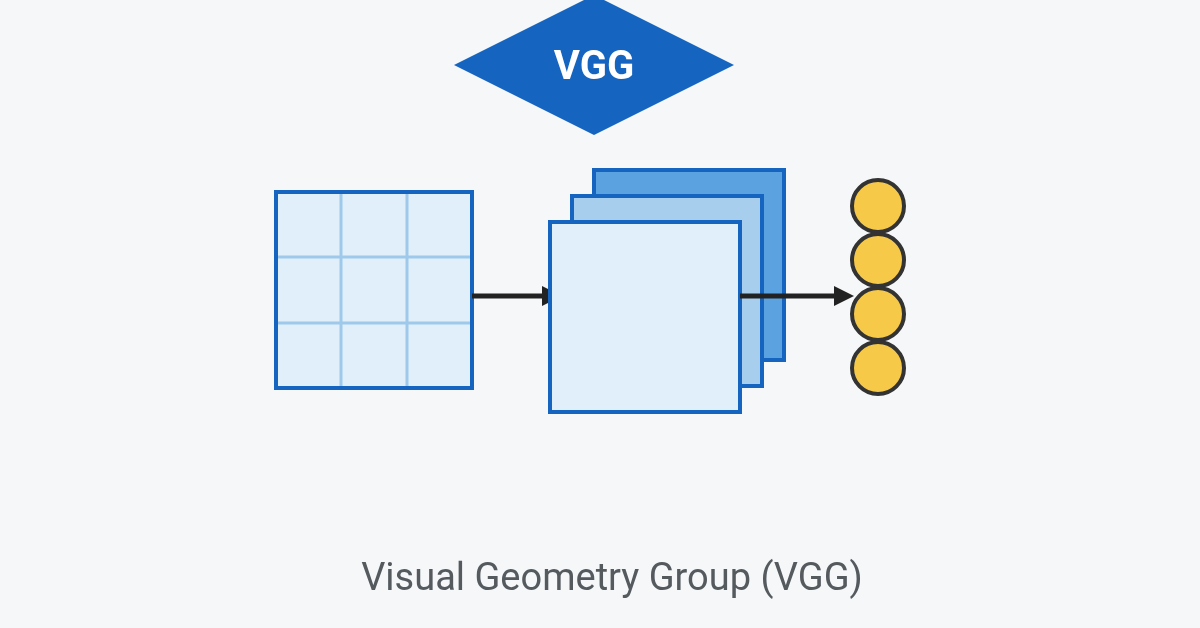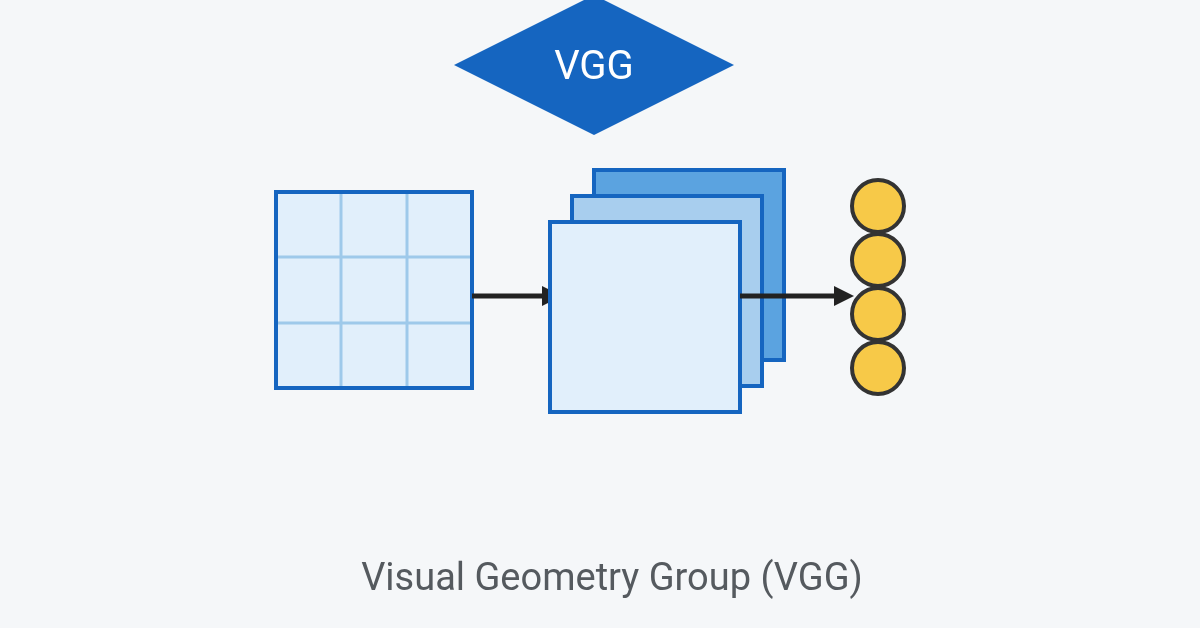--- a/index.html
+++ b/index.html
@@ -32,21 +32,21 @@
     }
     .diamond svg {
       position: absolute;
       top: 0;
       left: 0;
     }
     .diamond-label {
       position: relative;
       color: #ffffff;
       font-size: 40px;
-      font-weight: 400;
+      font-weight: 700;
       z-index: 2;
     }
     .input-grid {
       position: absolute;
       left: 274px;
       top: 190px;
       width: 200px;
       height: 200px;
     }
     .conv-stack {

